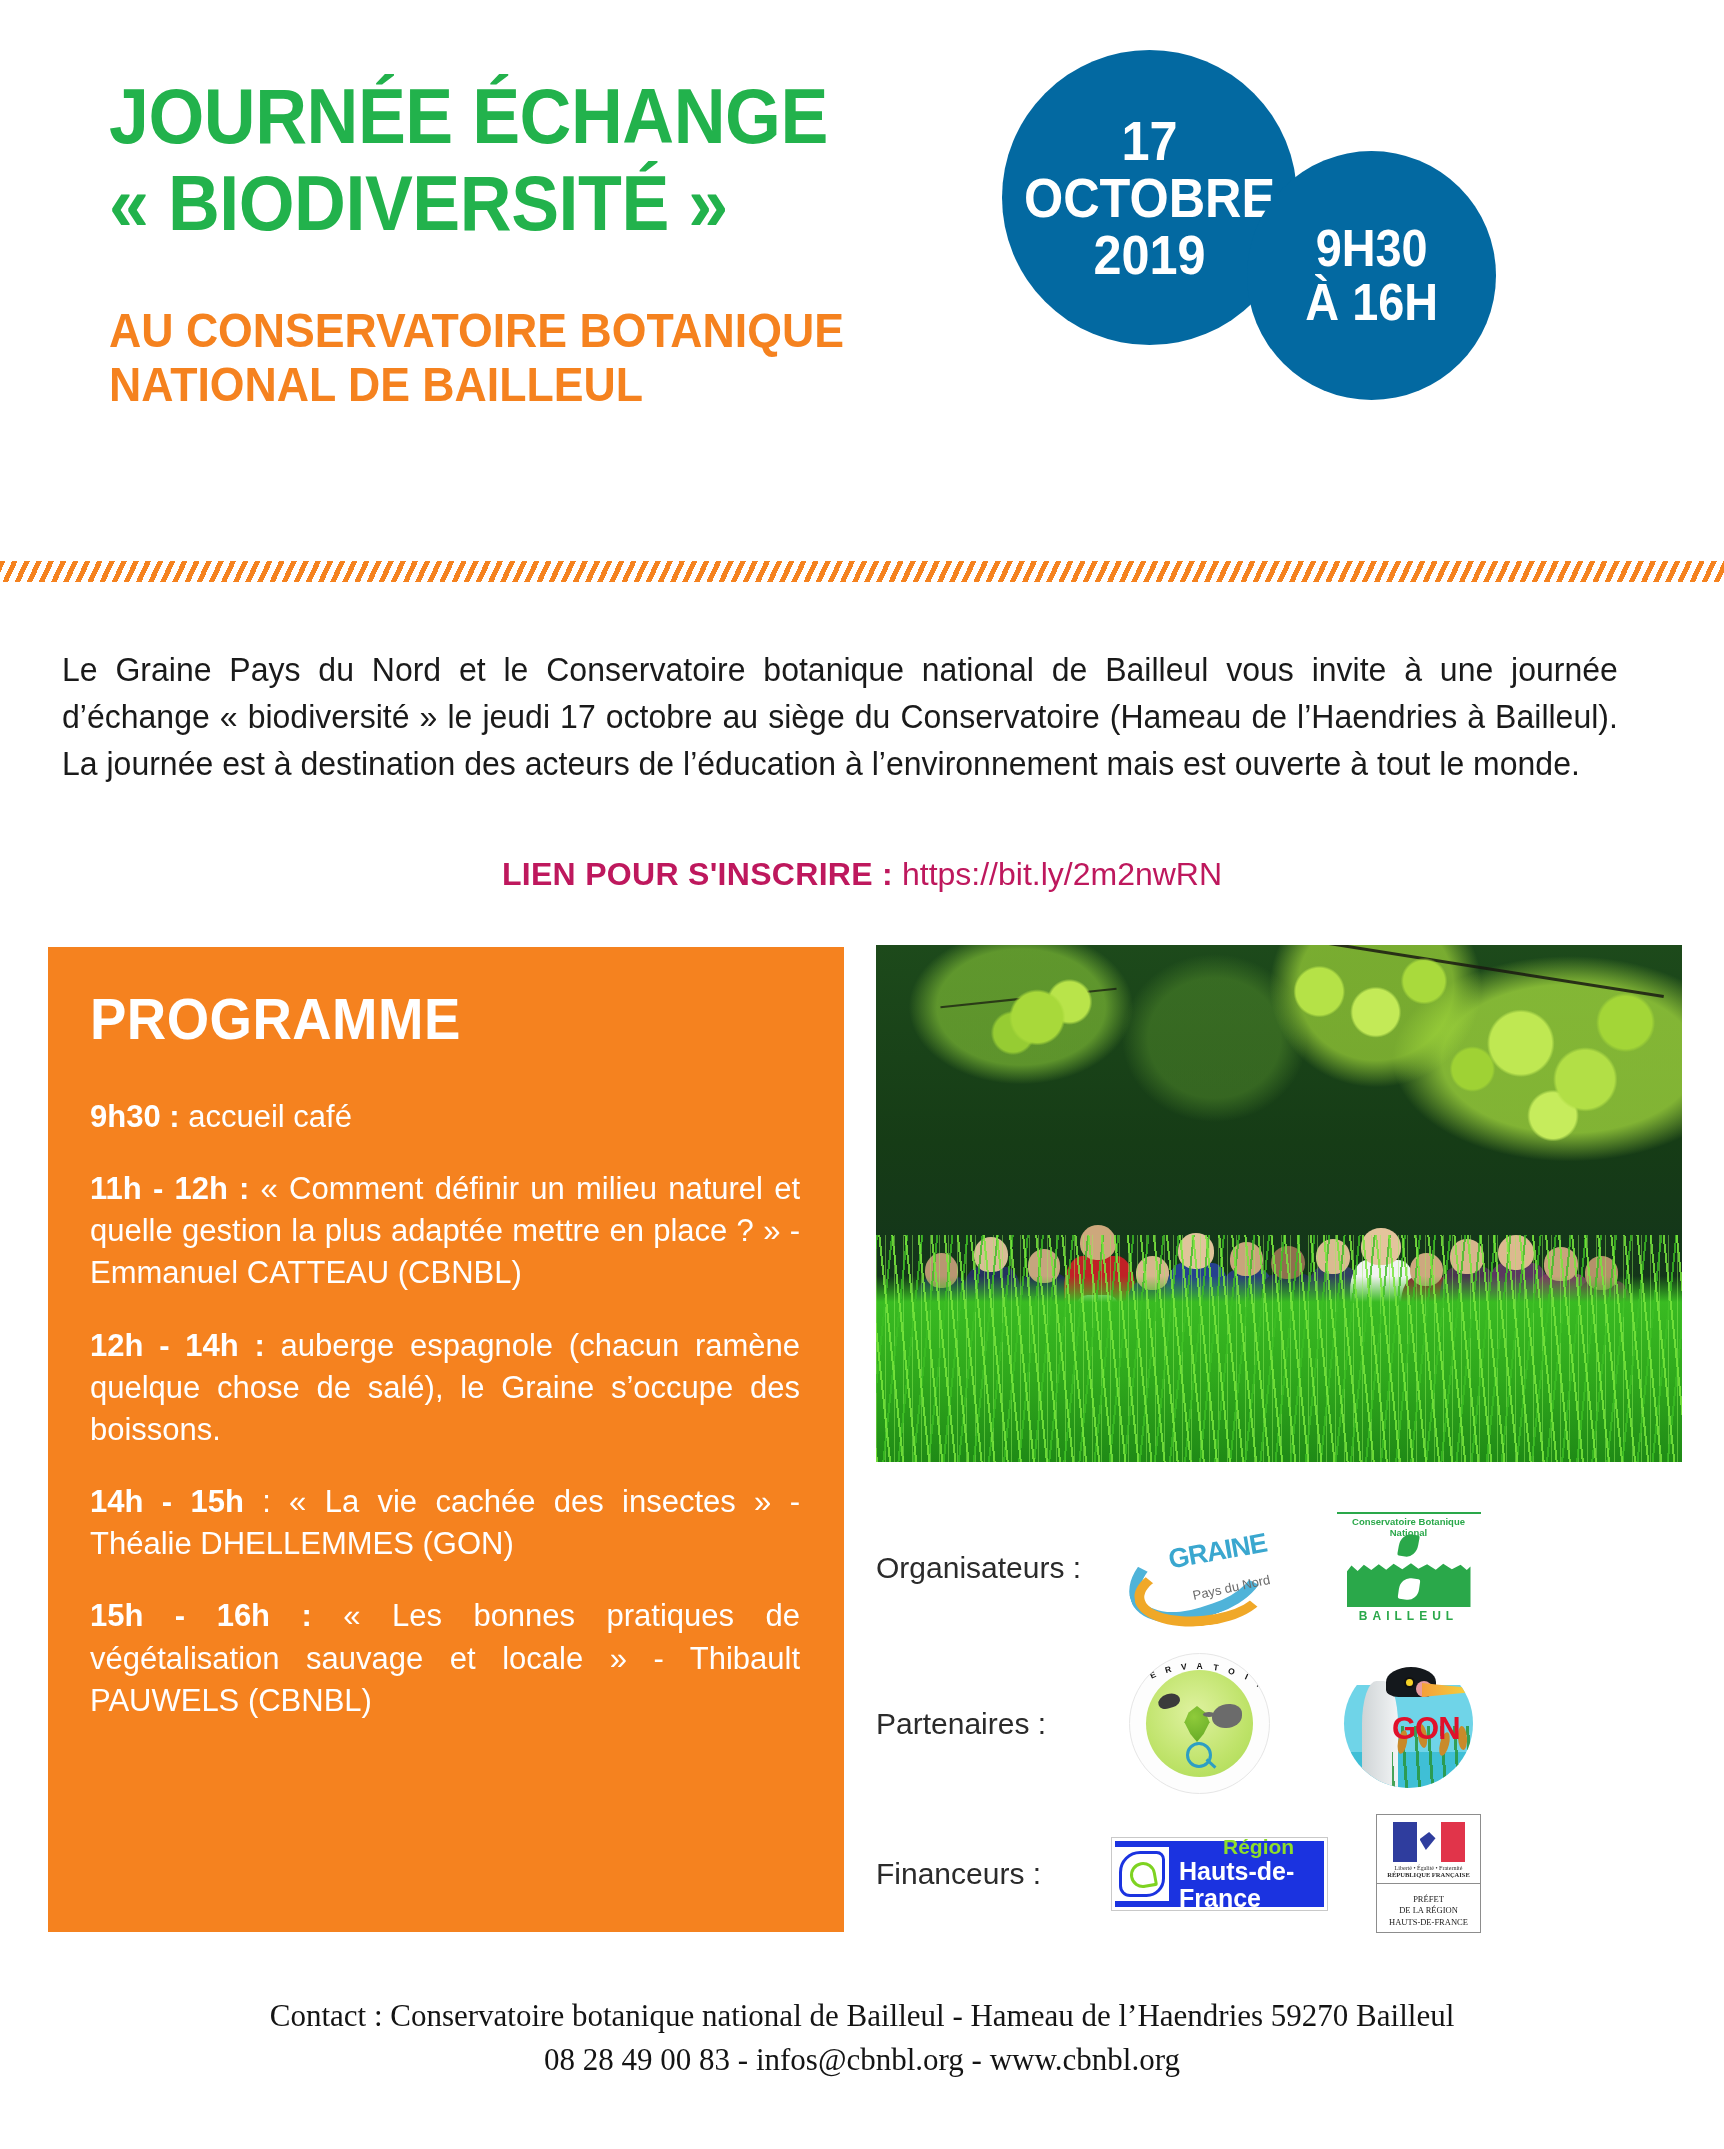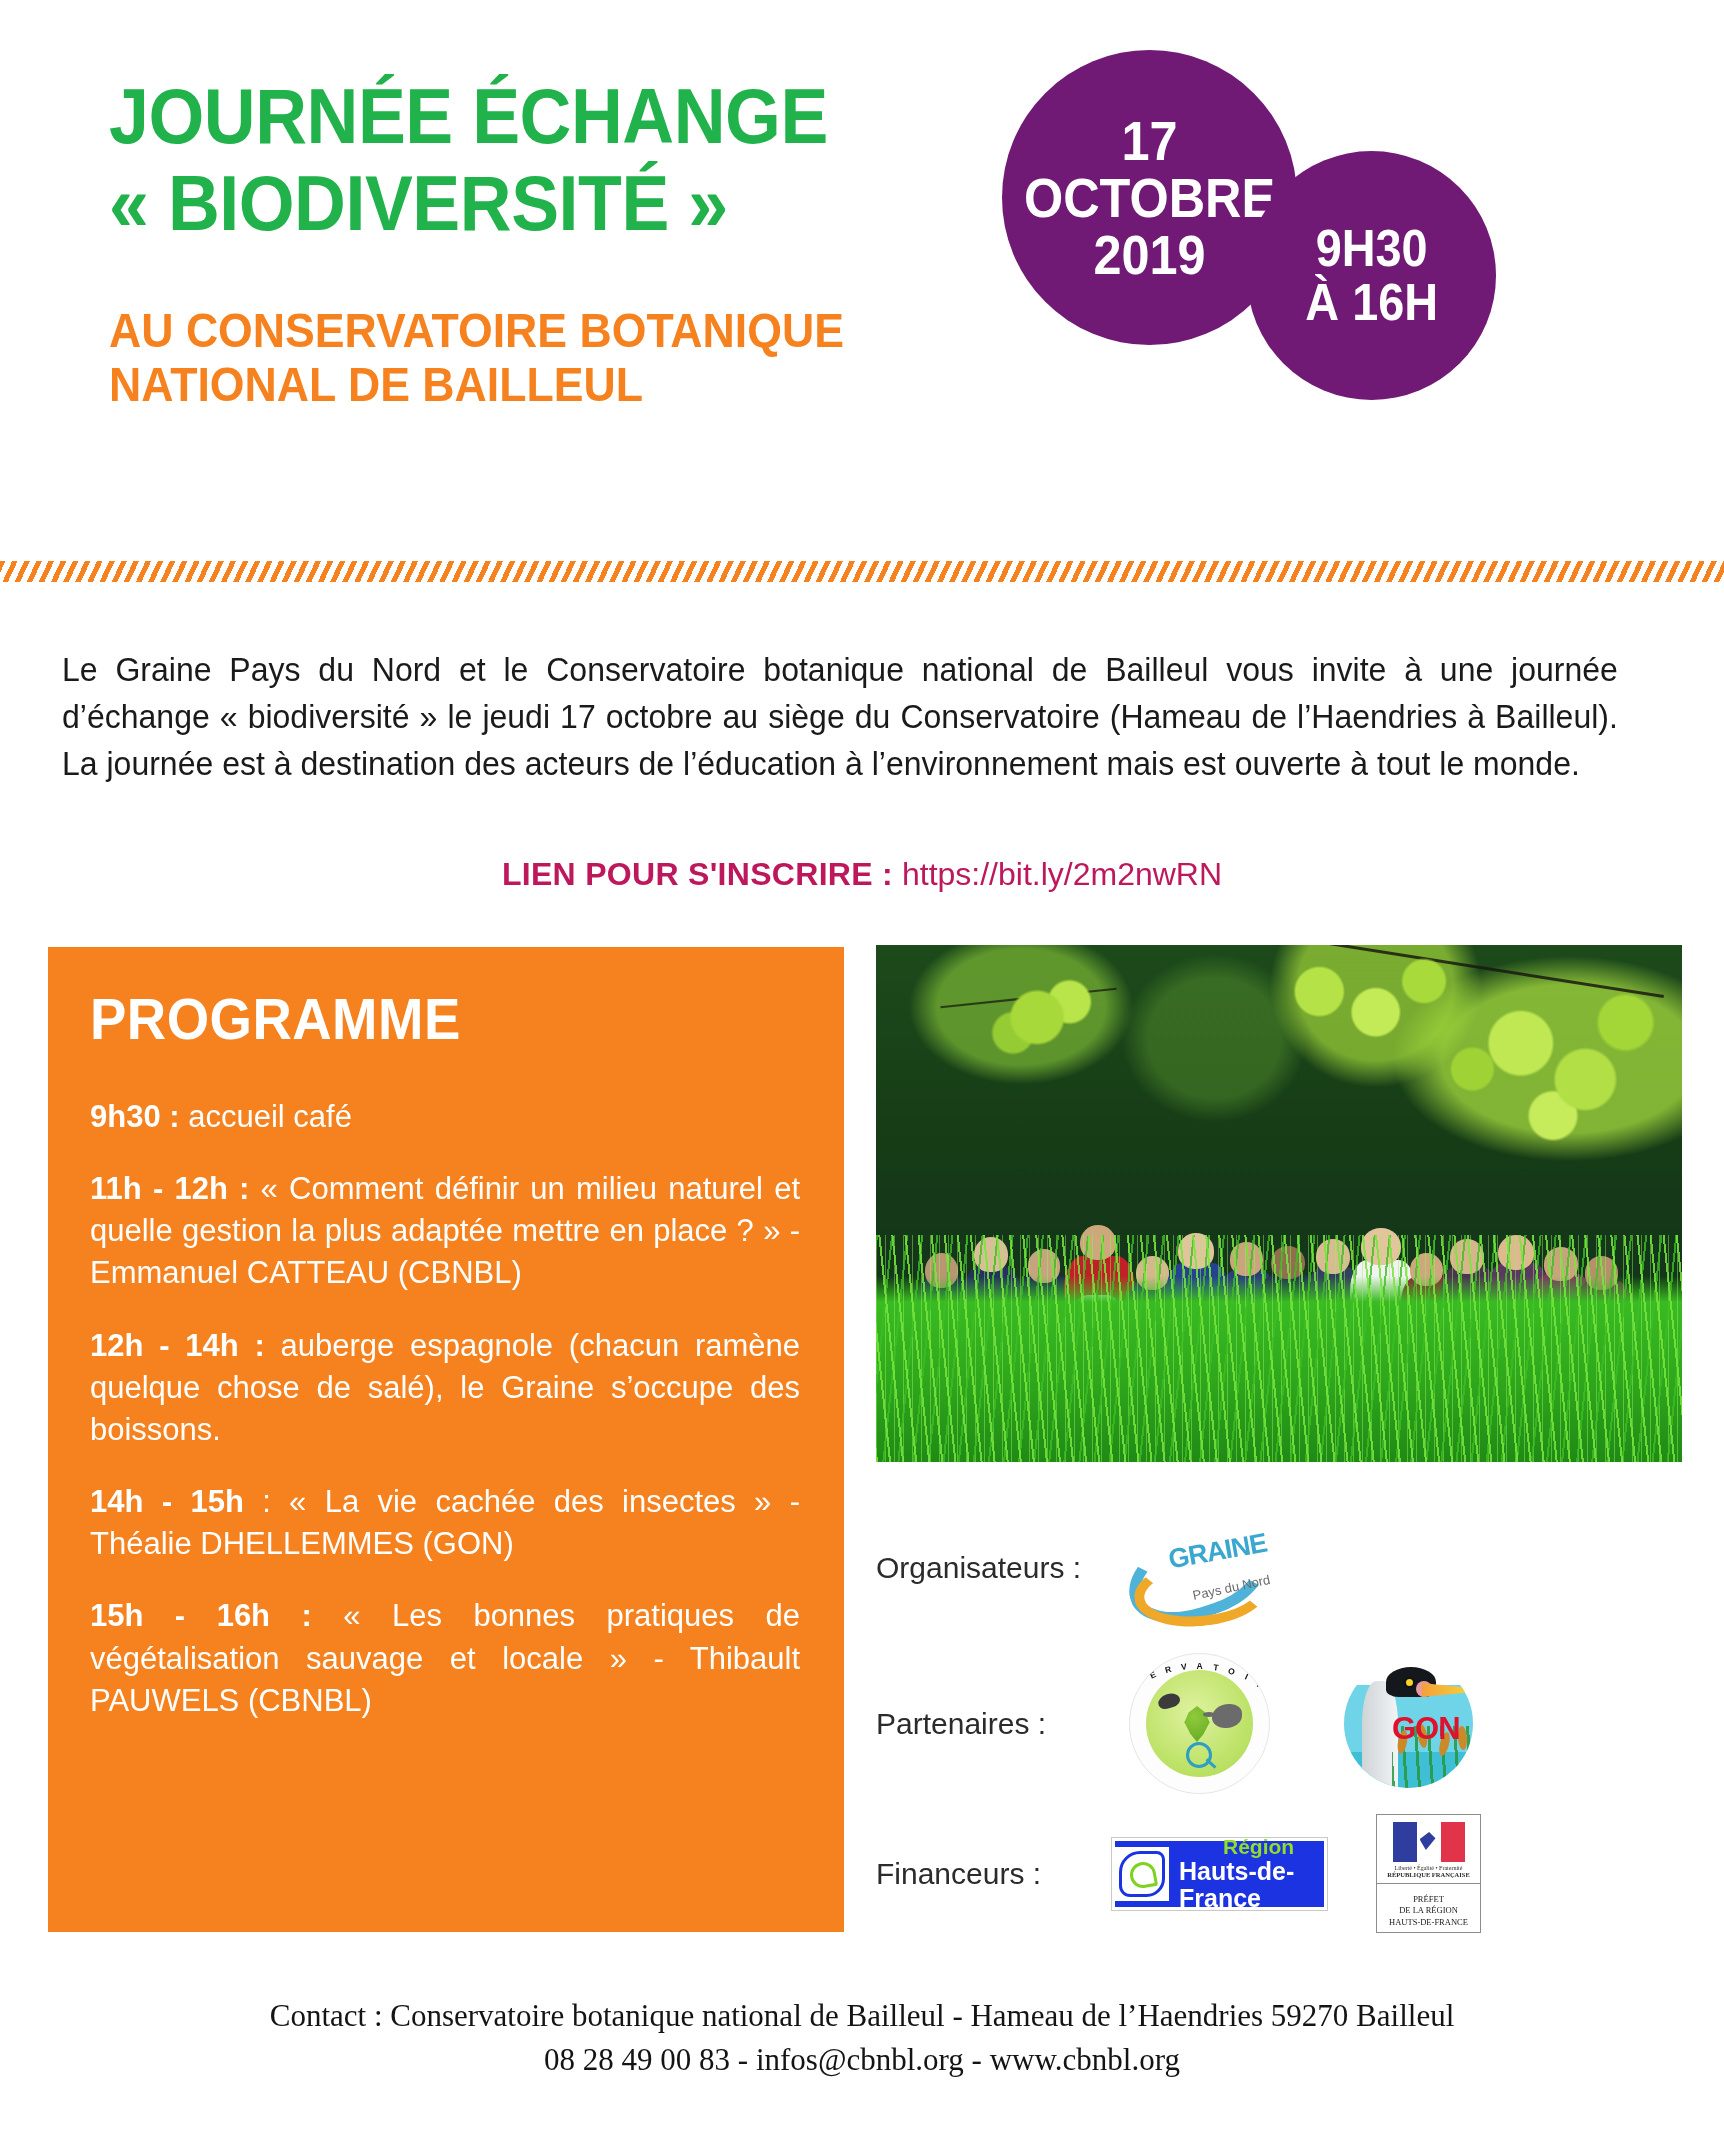--- a/index.html
+++ b/index.html
@@ -21,21 +21,21 @@
   }
   .title-main .l2{display:block;margin-top:10px;}
   .title-sub{
     margin-top:62px;
     font-family:"Liberation Sans Narrow","Liberation Sans",sans-serif;
     font-weight:bold;font-size:48px;line-height:1.12;
     color:#F5821F;text-transform:uppercase;letter-spacing:0px;
     transform:scaleX(0.93);transform-origin:left center;
   }
 
-  .bubble{position:absolute;border-radius:50%;background:#701a75;
+  .bubble{position:absolute;border-radius:50%;background:#0369a1;
     display:flex;align-items:center;justify-content:center;text-align:center;}
   .bubble span{
     font-family:"Liberation Sans Narrow","Liberation Sans",sans-serif;
     font-weight:bold;color:#fff;text-transform:uppercase;
     line-height:1.02;display:block;transform:scaleX(0.9);
   }
   .bubble-date{left:1002px;top:50px;width:295px;height:295px;}
   .bubble-date span{font-size:56px;}
   .bubble-time{left:1247px;top:151px;width:249px;height:249px;}
   .bubble-time span{font-size:52px;}
@@ -360,20 +360,29 @@
     <div class="logo-row" style="top:0px;height:149px;">
       <div class="logo-label">Organisateurs :</div>
       <div class="logo-slot" style="width:219px;height:139px;">
         <div class="graine">
           <div class="swoosh1"></div>
           <div class="swoosh2"></div>
           <div class="gtxt">GRAINE</div>
           <div class="gsub">Pays du Nord</div>
         </div>
       </div>
+      <div class="logo-slot" style="width:199px;height:139px;">
+        <div class="cbnbl">
+          <div class="top-txt">Conservatoire Botanique National</div>
+          <div class="leaf"></div>
+          <div class="hedge"></div>
+          <div class="hedge-hole"></div>
+          <div class="bot-txt">BAILLEUL</div>
+        </div>
+      </div>
     </div>
 
     <div class="logo-row" style="top:151px;height:159px;">
       <div class="logo-label">Partenaires :</div>
       <div class="logo-slot" style="width:219px;height:159px;">
         <div class="obs">
           <div class="inner"></div>
           <div class="grape"></div>
           <div class="bird"></div>
           <div class="insect"></div>

